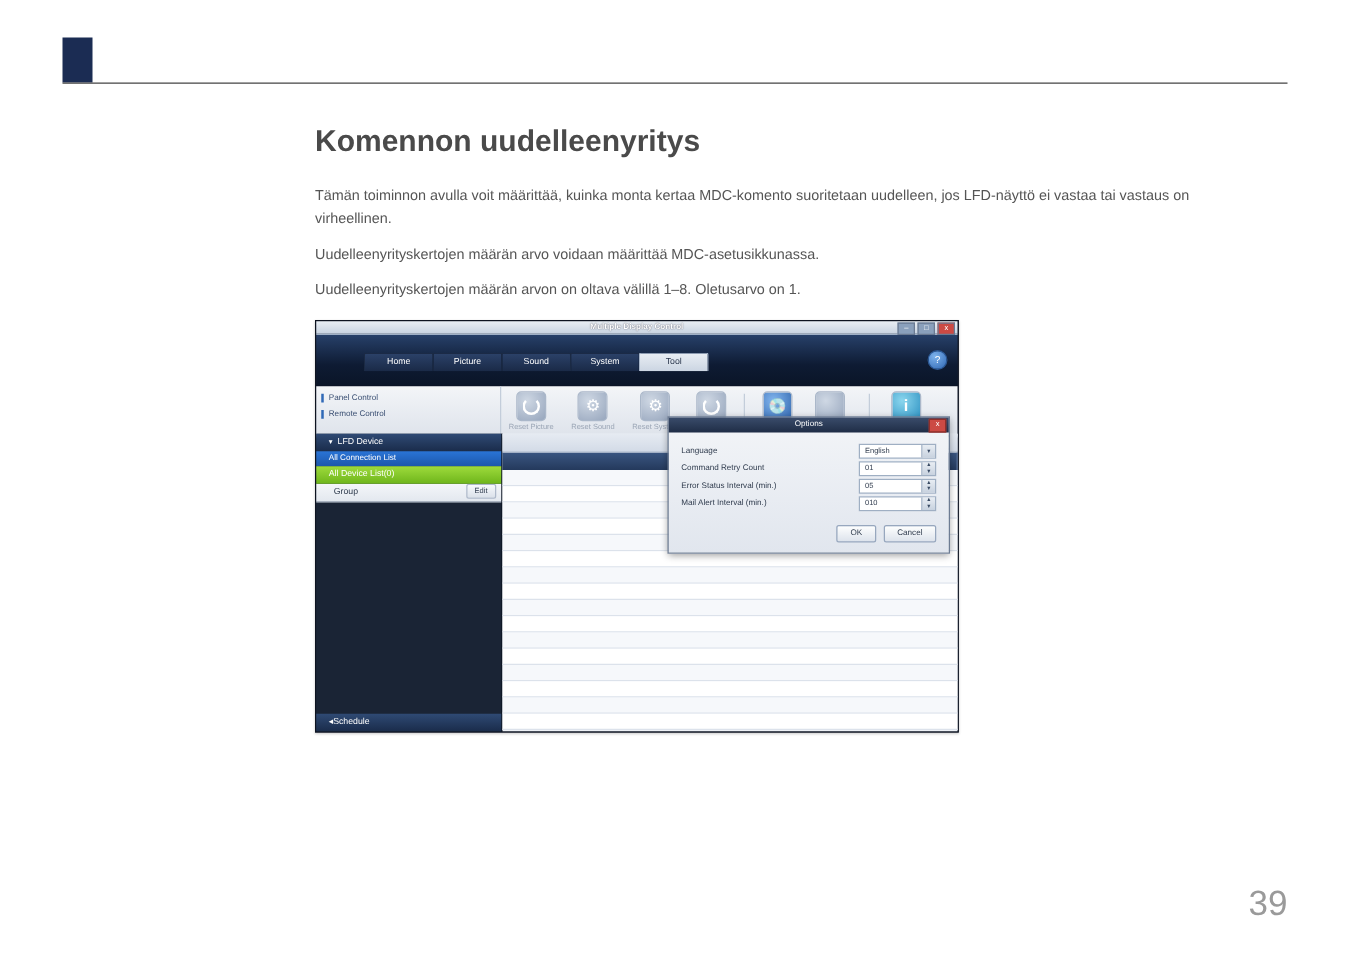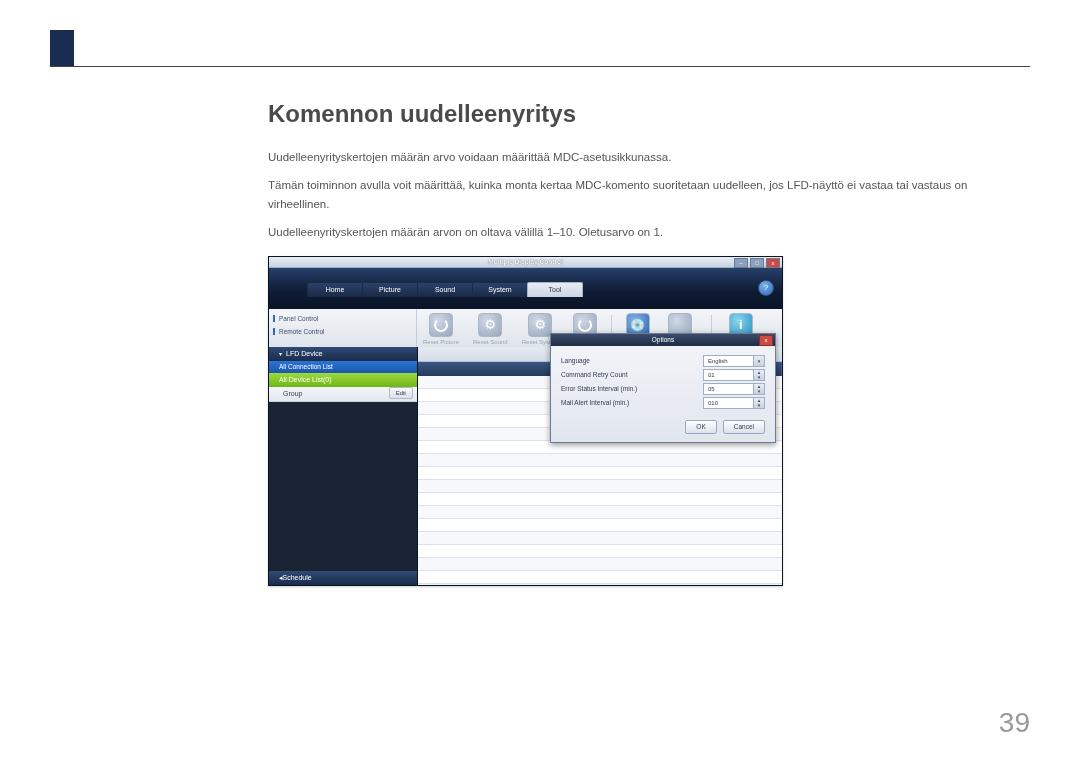--- a/index.html
+++ b/index.html
@@ -12,21 +12,21 @@
   }
   .top-tab {
     position: absolute; left: 50px; top: 30px; width: 24px; height: 36px;
     background: #1b2c53;
   }
   .top-rule {
     position: absolute; left: 50px; right: 50px; top: 66px; height: 0;
     border-top: 1px solid #444;
   }
   .content {
-    position: absolute; left: 268px; top: 100px; width: 710px;
+    position: absolute; left: 252px; top: 100px; width: 710px;
   }
   h1.title {
     margin: 0 0 20px 0; font-size: 24px; font-weight: 700; color: #4a4a4a;
   }
   p.body {
     margin: 0 0 10px 0; font-size: 11.5px; line-height: 1.6; color: #555;
   }
   .screenshot {
     position: relative; width: 513px; height: 328px; background: #1a2130;
     border: 1px solid #0d1320; box-shadow: 0 1px 2px rgba(0,0,0,0.2);
@@ -199,23 +199,23 @@
 </style>
 </head>
 <body>
 
 <div class="page">
   <div class="top-tab"></div>
   <div class="top-rule"></div>
 
   <div class="content">
     <h1 class="title">Komennon uudelleenyritys</h1>
+    <p class="body">Tämän toiminnon avulla voit määrittää, kuinka monta kertaa MDC-komento suoritetaan uudelleen, jos LFD-näyttö ei vastaa tai vastaus on virheellinen.</p>
     <p class="body">Uudelleenyrityskertojen määrän arvo voidaan määrittää MDC-asetusikkunassa.</p>
-    <p class="body">Tämän toiminnon avulla voit määrittää, kuinka monta kertaa MDC-komento suoritetaan uudelleen, jos LFD-näyttö ei vastaa tai vastaus on virheellinen.</p>
-    <p class="body">Uudelleenyrityskertojen määrän arvon on oltava välillä 1–10. Oletusarvo on 1.</p>
+    <p class="body">Uudelleenyrityskertojen määrän arvon on oltava välillä 1–8. Oletusarvo on 1.</p>
 
     <div class="screenshot">
       <div class="ss-titlebar">
         <div class="ss-title-text">Multiple Display Control</div>
         <div class="ss-winctl">
           <span class="min">–</span>
           <span class="max">□</span>
           <span class="close">x</span>
         </div>
       </div>

